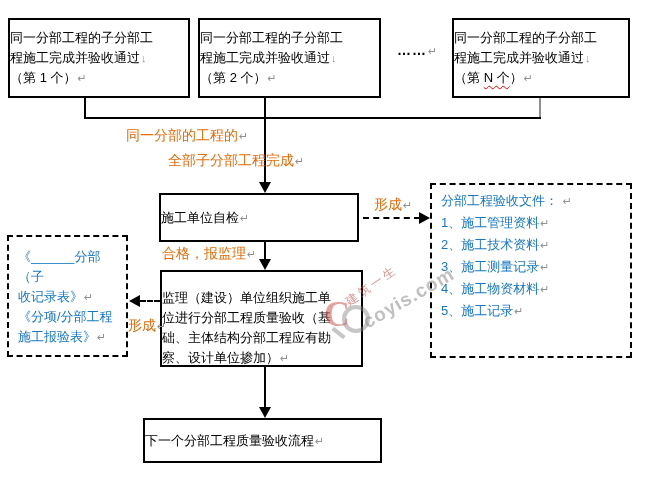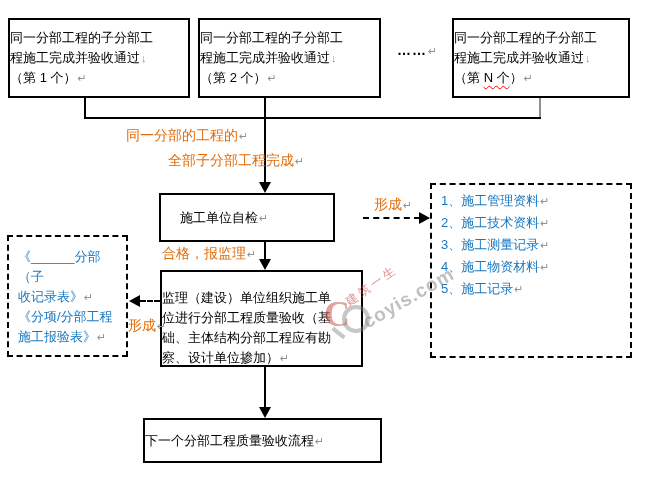--- a/index.html
+++ b/index.html
@@ -77,31 +77,32 @@
   <div class="vline" style="left:264px;top:98px;height:86px;"></div>
   <div class="arrow-down" style="left:259px;top:182px;"></div>
 
   <div class="lbl orange" style="left:126px;top:127px;">
     <span>同一分部的工程的</span><span class="mark">↵</span>
   </div>
   <div class="lbl orange" style="left:126px;top:152px;margin-left:42px;">
     <span>全部子分部工程完成</span><span class="mark">↵</span>
   </div>
 
-  <div class="box" style="left:159px;top:193px;width:176px;height:49px;line-height:45px;padding-left:19px;">
+  <div class="box" style="left:159px;top:193px;width:200px;height:49px;line-height:45px;">
     <span>施工单位自检</span><span class="mark">↵</span>
   </div>
 
   <div class="lbl orange" style="left:374px;top:196px;">
     <span>形成</span><span class="mark">↵</span>
   </div>
   <div class="dash-h" style="left:363px;top:217px;width:57px;"></div>
   <div class="arrow-right" style="left:419px;top:212px;"></div>
 
   <div class="dashed-box blue" style="left:430px;top:183px;width:202px;height:175px;padding:5px 0 0 9px;line-height:21px;">
+    <div><span>分部工程验收文件：</span> <span class="mark">↵</span></div>
     <div class="doc-item"><span>1、施工管理资料</span><span class="mark">↵</span></div>
     <div class="doc-item"><span>2、施工技术资料</span><span class="mark">↵</span></div>
     <div class="doc-item"><span>3、施工测量记录</span><span class="mark">↵</span></div>
     <div class="doc-item"><span>4、施工物资材料</span><span class="mark">↵</span></div>
     <div class="doc-item"><span>5、施工记录</span><span class="mark">↵</span></div>
   </div>
 
   <div class="lbl orange" style="left:162px;top:245px;">
     <span>合格，报监理</span><span class="mark">↵</span>
   </div>

